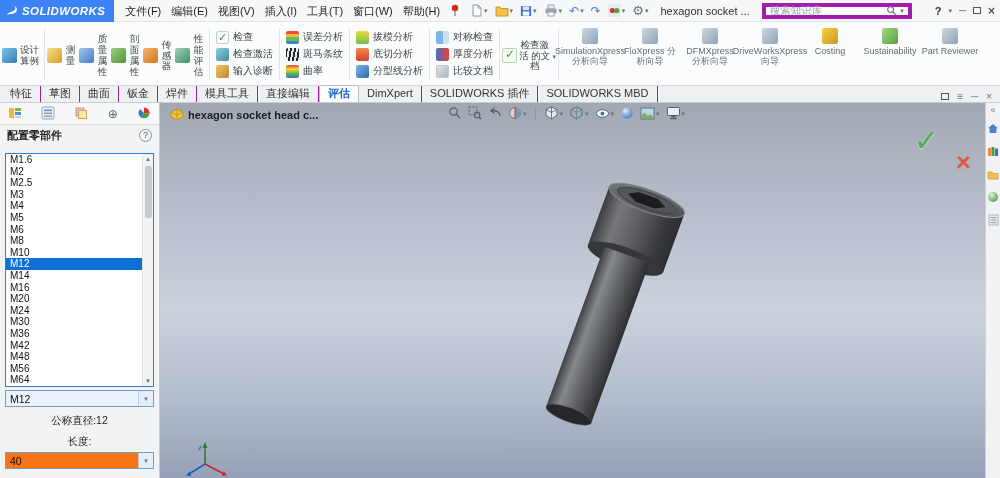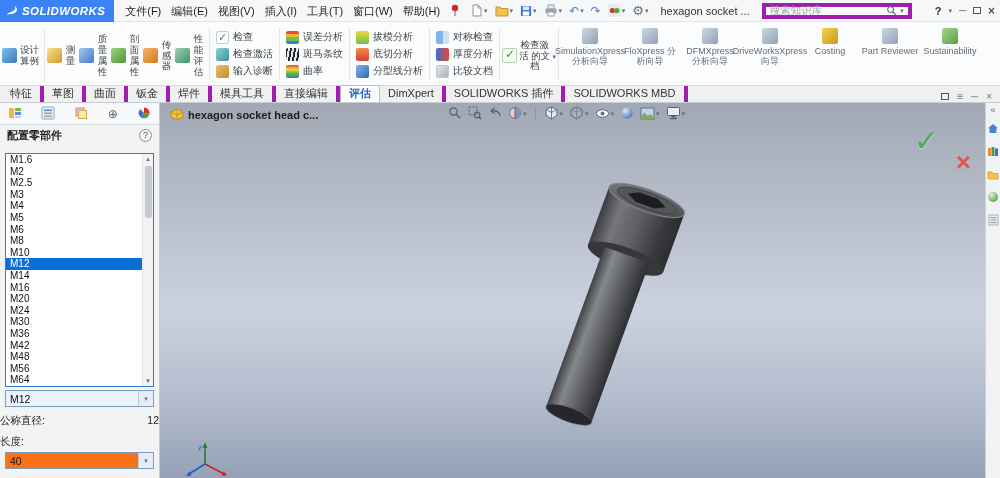--- a/index.html
+++ b/index.html
@@ -63,21 +63,21 @@
   .ic-compare { background:linear-gradient(135deg,#dfe5ea,#aab4bd); border:1px solid #c0c8cf; }
   .ic-checkdoc { background:#f6fbf4; border:1px solid #b5d4ad; position:relative; }
   .ic-checkdoc::before { content:"✓"; position:absolute; left:2px; top:-1px; color:#2f9e3a; font-size:12px; font-weight:bold; }
   .ic-wizard { background:linear-gradient(135deg,#cdd8e2,#8fa2b4); }
   .ic-costing { background:linear-gradient(135deg,#f5d04a,#c89a20); }
   .ic-sustain { background:linear-gradient(135deg,#a5d98a,#5a9e3c); }
 
   
   .tabbar { height:17px; flex:0 0 auto; background:#eef0f2; border-bottom:1px solid #c9cdd2; display:flex; align-items:flex-end; font-size:11px; padding-left:2px; }
   .tabs { display:flex; height:100%; align-items:flex-end; }
-  .tab { padding:1px 8px 2px; line-height:13px; color:#333; border-right:4px solid #a21caf; white-space:nowrap; }
+  .tab { padding:1px 8px 2px; line-height:13px; color:#333; border-right:1px solid #a21caf; white-space:nowrap; }
   .tab.active { background:#fdfdfe; color:#1e66c8; border:1px solid #b9bec4; border-bottom:none; border-radius:2px 2px 0 0; font-weight:bold; }
   .tabbar-right { margin-left:auto; margin-right:8px; display:flex; align-items:center; gap:8px; color:#6a7076; font-size:10px; }
 
   
   .main { flex:1; display:flex; min-height:0; }
 
   
   .left-panel { width:160px; flex:0 0 auto; background:#f2f3f5; border-right:1px solid #c5c9ce; display:flex; flex-direction:column; font-size:11px; }
   .panel-tabs { height:22px; display:flex; align-items:center; justify-content:space-between; padding:0 8px; background:#f7f8f9; border-bottom:1px solid #d8dbde; flex:0 0 auto; }
   .panel-title-row { height:20px; display:flex; align-items:center; justify-content:space-between; padding:0 7px; flex:0 0 auto; }
@@ -87,21 +87,21 @@
   .size-list { margin:0 5px; border:1px solid #2f7bd6; background:#fff; height:234px; position:relative; overflow:hidden; flex:0 0 auto; }
   .size-item { height:11.6px; line-height:11.5px; padding-left:4px; font-size:10px; color:#111; }
   .size-item.selected { background:#0b6fd7; color:#fff; }
   .list-scrollbar { position:absolute; right:0; top:0; bottom:0; width:11px; background:#f1f2f3; border-left:1px solid #e2e4e6; display:flex; flex-direction:column; align-items:center; }
   .sb-arrow { font-size:6px; color:#6a7076; line-height:10px; height:10px; }
   .sb-thumb { width:7px; height:52px; background:#c6cacf; border-radius:2px; margin-top:2px; }
   .sb-fill { flex:1; }
   .combo { margin:3px 5px 0; height:17px; border:1px solid #7f9db9; background:#f97316; display:flex; align-items:center; justify-content:space-between; padding-left:4px; font-size:10.5px; color:#111; flex:0 0 auto; }
   .combo .dd { width:15px; height:100%; background:#e4edf8; border-left:1px solid #b9cbe0; display:flex; align-items:center; justify-content:center; }
   .combo.size-sel { background:#eaf2fc; }
-  .field-row { display:flex; justify-content:space-between; padding:0 0; margin-top:7px; font-size:10.5px; color:#222; flex:0 0 auto; }
+  .field-row { display:flex; justify-content:center; padding:0 8px; margin-top:7px; font-size:10.5px; color:#222; flex:0 0 auto; }
 
   
   .viewport { flex:1; position:relative; overflow:hidden;
     background:linear-gradient(180deg,#a2a8b3 0%,#b7bdca 28%,#cbd2de 55%,#b4bdce 78%,#96a1b7 100%); }
   .tree-root { position:absolute; left:10px; top:5px; display:flex; align-items:center; gap:4px; font-size:11px; font-weight:bold; color:#1d1d1d; }
   .hud { position:absolute; left:288px; top:3px; display:flex; align-items:center; gap:6px; }
   .hud-btn { display:flex; align-items:center; gap:1px; }
   .hudsep { width:1px; height:13px; background:#8b97a3; margin:0 2px; }
   .confirm-ok { position:absolute; right:46px; top:20px; font-size:30px; font-weight:bold; color:#44ad4a; opacity:.9; text-shadow:0 1px 2px rgba(255,255,255,.55); }
   .confirm-cancel { position:absolute; right:14px; top:44px; font-size:26px; font-weight:bold; color:#e4503c; opacity:.9; }
@@ -341,27 +341,27 @@
           <span class="ric ic-wizard"></span>
           <span>DriveWorksXpress 向导</span>
         </div>
 
         <div class="rb-wiz">
           <span class="ric ic-costing"></span>
           <span>Costing</span>
         </div>
 
         <div class="rb-wiz">
+          <span class="ric ic-sustain"></span>
+          <span>Sustainability</span>
+        </div>
+
+        <div class="rb-wiz">
           <span class="ric ic-wizard"></span>
           <span>Part Reviewer</span>
-        </div>
-
-        <div class="rb-wiz">
-          <span class="ric ic-sustain"></span>
-          <span>Sustainability</span>
         </div>
       </div>
   </div>
 
   <div class="tabbar">
     <div class="tabs">
 
     <span class="tab">特征</span>
         <span class="tab">草图</span>
         <span class="tab">曲面</span>

